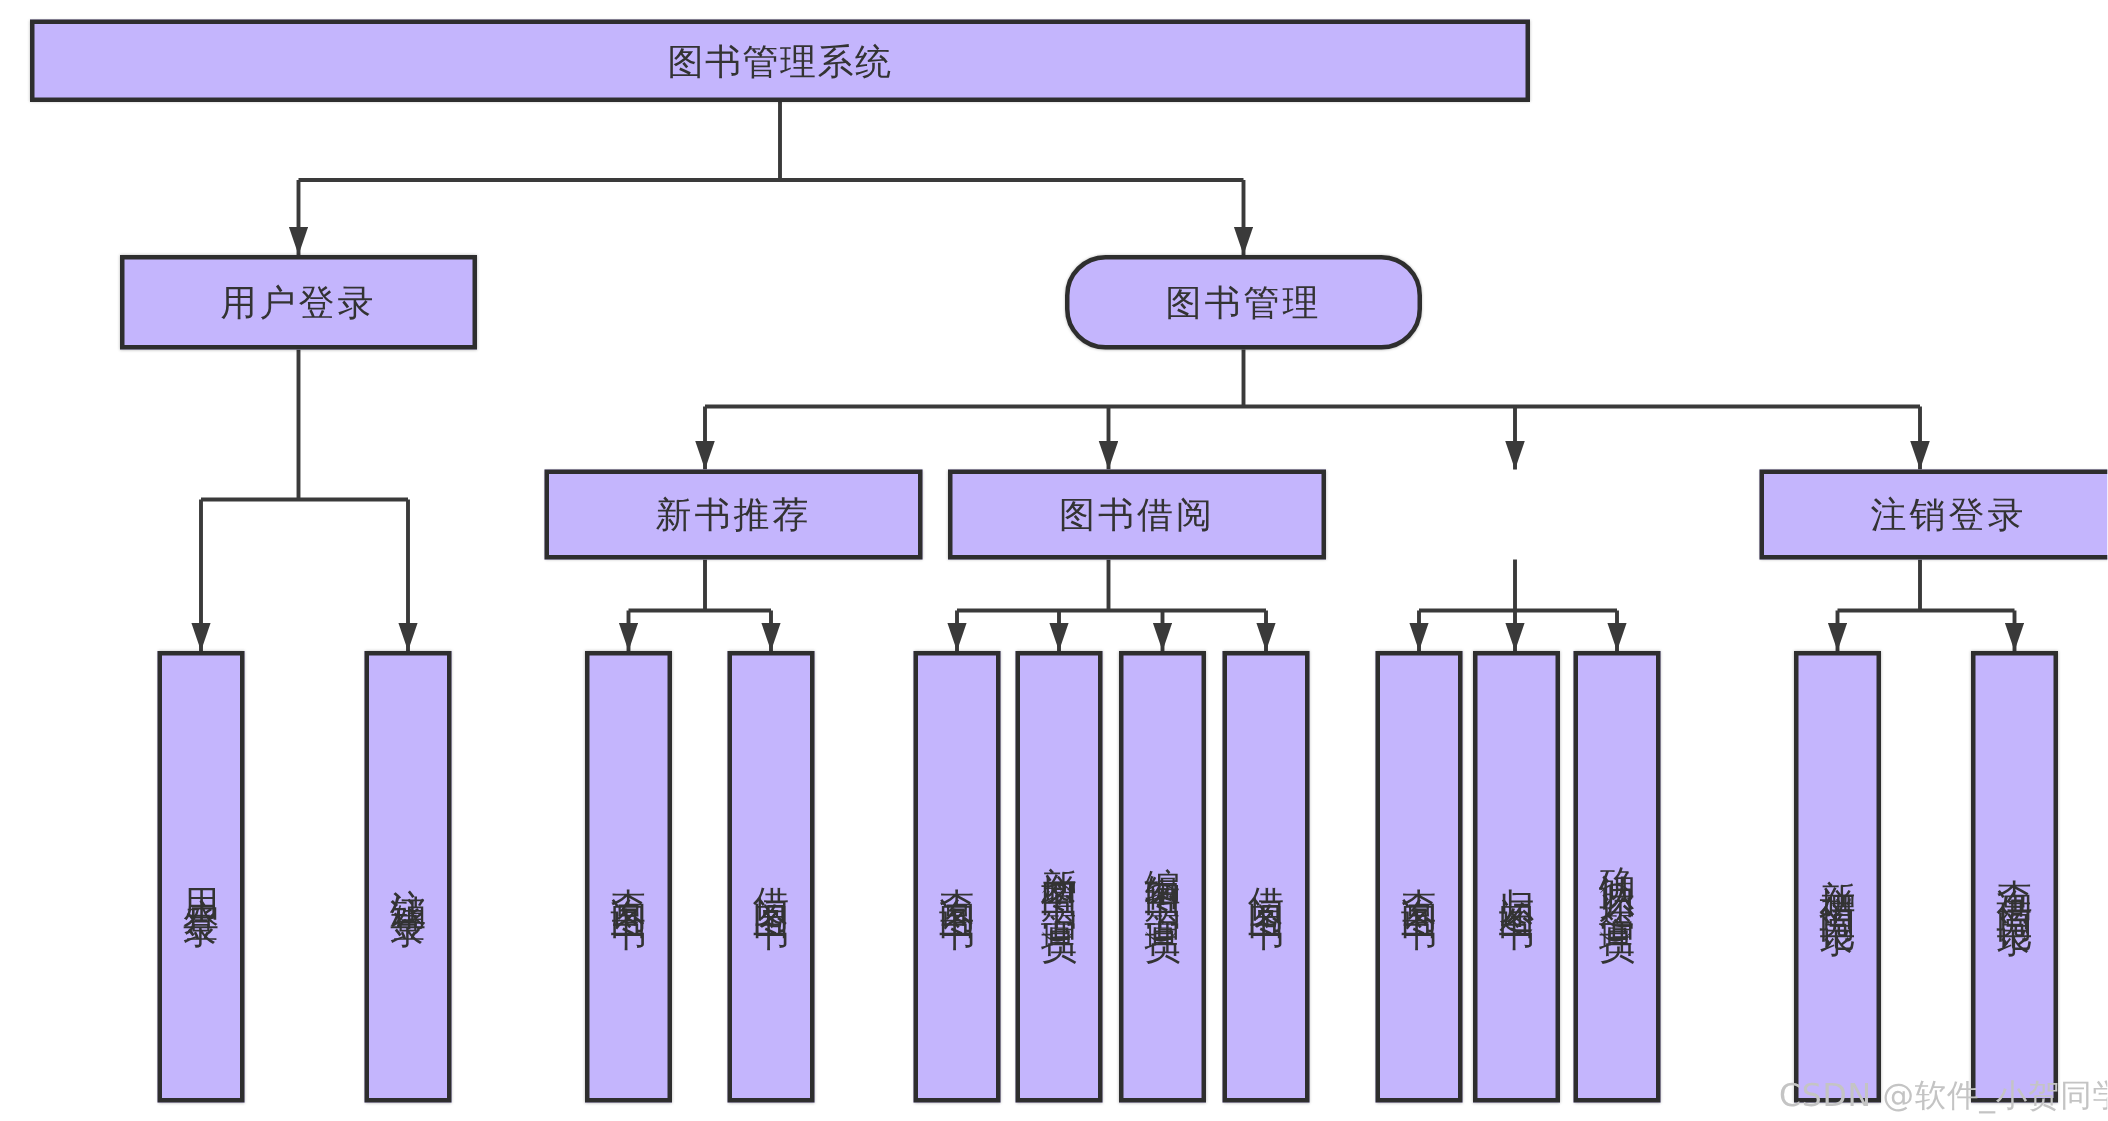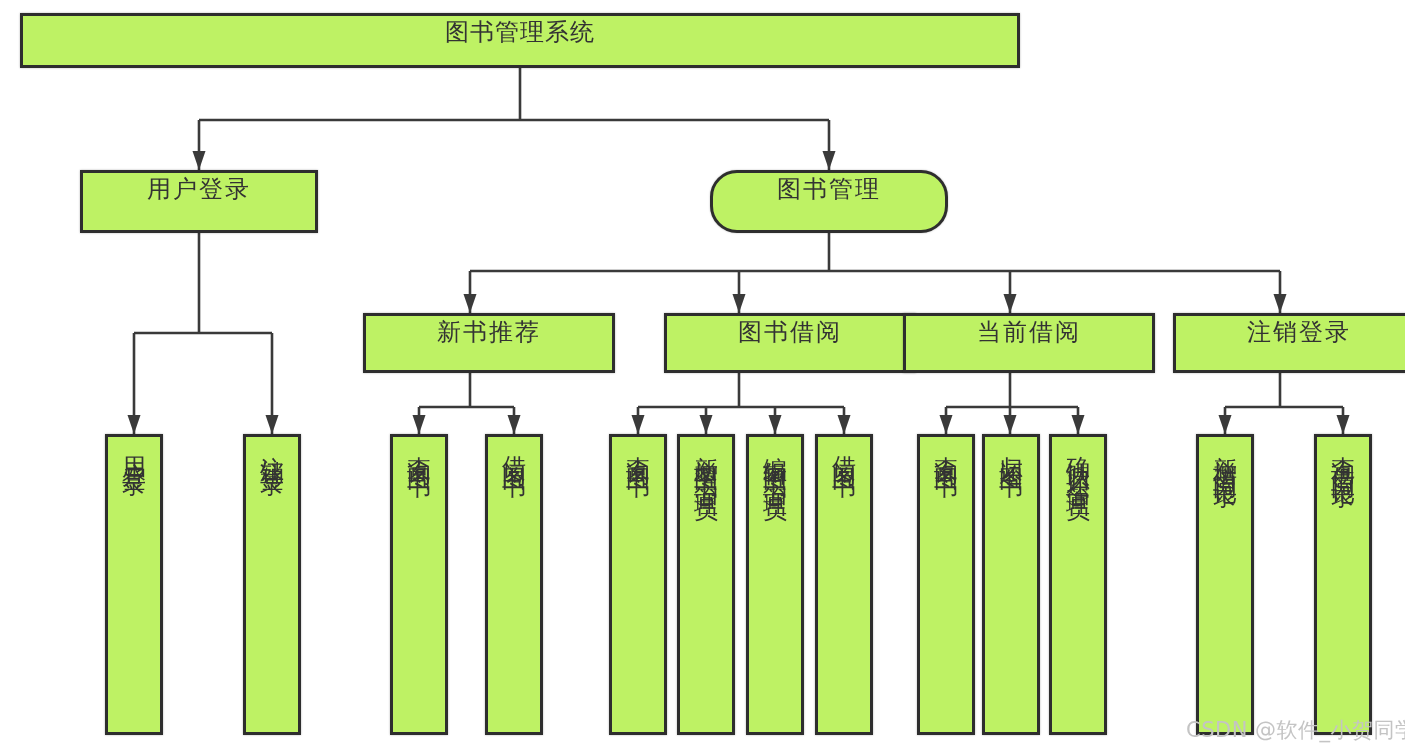--- a/index.html
+++ b/index.html
@@ -7,33 +7,33 @@
     --background:#ffffff; --watermark:#c4c4c4;
   }
   html,body{margin:0;padding:0;background:var(--background);}
   #stage{
     position:relative; width:1405px; height:747px; background:var(--background);
     font-family:"DejaVu Sans","Liberation Sans",sans-serif; color:var(--text);
     overflow:hidden;
   }
   #wires{position:absolute;left:0;top:0;width:1405px;height:747px;}
   .box{
-    position:absolute; box-sizing:border-box; background:#bef264;
+    position:absolute; box-sizing:border-box; background:#c4b5fd;
     border:3px solid var(--box-border);
-    display:flex; justify-content:center;
+    display:flex; align-items:center; justify-content:center;
     box-shadow:0 0 2px rgba(0,0,0,.28);
     z-index:2;
   }
   .hlabel{font-size:24px; letter-spacing:2px; white-space:nowrap;}
   .root{left:20px; top:13px; width:1000px; height:55px;}
   .root .hlabel{letter-spacing:1px;}
   .lvl2{top:170px; width:238px; height:63px;}
   .lvl2.n0{left:80px;}  .lvl2.n1{left:710px;border-radius:27px;}
   .lvl3{top:313px; width:252px; height:60px;}
-  .lvl3.n0{left:363px;} .lvl3.n1{left:632px;margin-left:32px;} .lvl3.n2{left:903px;} .lvl3.n3{left:1173px;}
+  .lvl3.n0{left:363px;} .lvl3.n1{left:632px;} .lvl3.n2{left:903px;} .lvl3.n3{left:1173px;}
   .leaf{top:434px; width:58px; height:301px;}
   .leaf .vlabel{
     writing-mode:vertical-rl; text-orientation:mixed;
     font-size:24px; letter-spacing:6px; line-height:1;
   }
   .leaf.p0{left:105px;}  .leaf.p1{left:243px;}  .leaf.p2{left:390px;}
   .leaf.p3{left:485px;}  .leaf.p4{left:609px;}  .leaf.p5{left:677px;}
   .leaf.p6{left:746px;}  .leaf.p7{left:815px;}  .leaf.p8{left:917px;}
   .leaf.p9{left:982px;}  .leaf.p10{left:1049px;} .leaf.p11{left:1196px;}
   .leaf.p12{left:1314px;}
@@ -107,23 +107,20 @@
   <div class="box lvl2 n1">
     <span class="hlabel">图书管理</span>
   </div>
 
   <div class="box lvl3 n0">
     <span class="hlabel">新书推荐</span>
   </div>
   <div class="box lvl3 n1">
     <span class="hlabel">图书借阅</span>
   </div>
-  <div class="box lvl3 n2">
-    <span class="hlabel">当前借阅</span>
-  </div>
   <div class="box lvl3 n3">
     <span class="hlabel">注销登录</span>
   </div>
 
   <div class="box leaf p0">
     <span class="vlabel">用户登录</span>
   </div>
   <div class="box leaf p1">
     <span class="vlabel">注销登录</span>
   </div>

